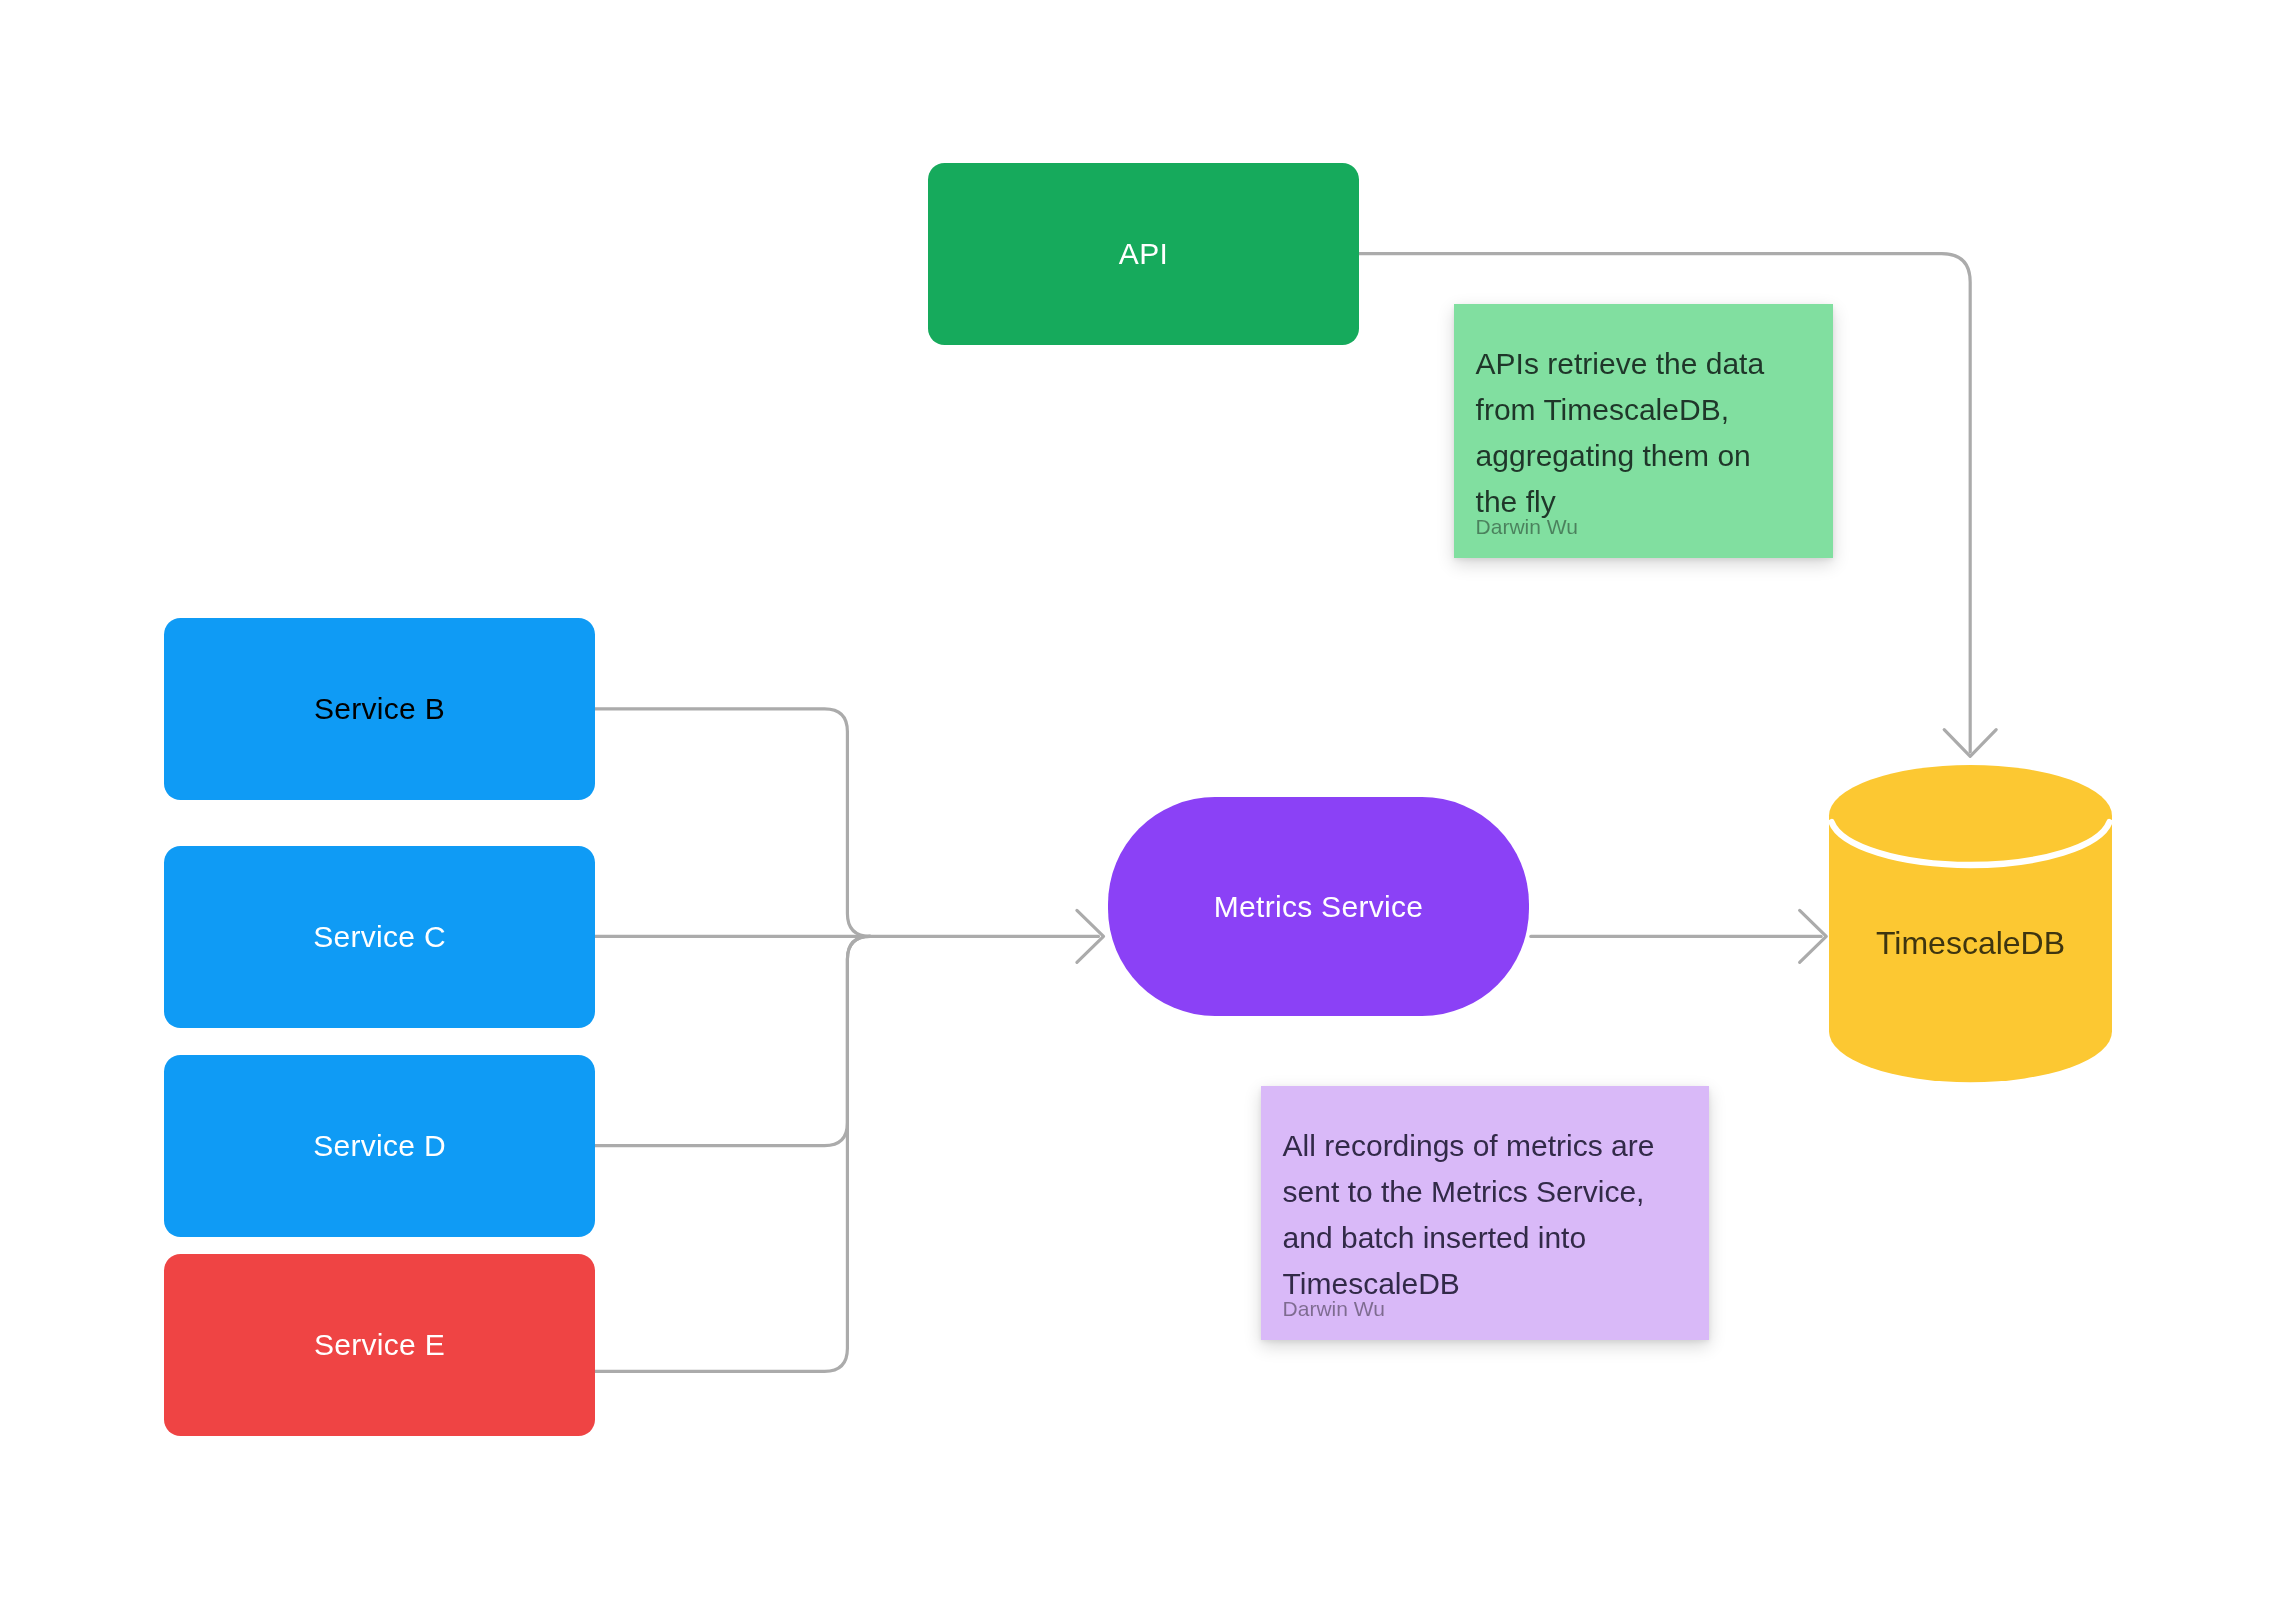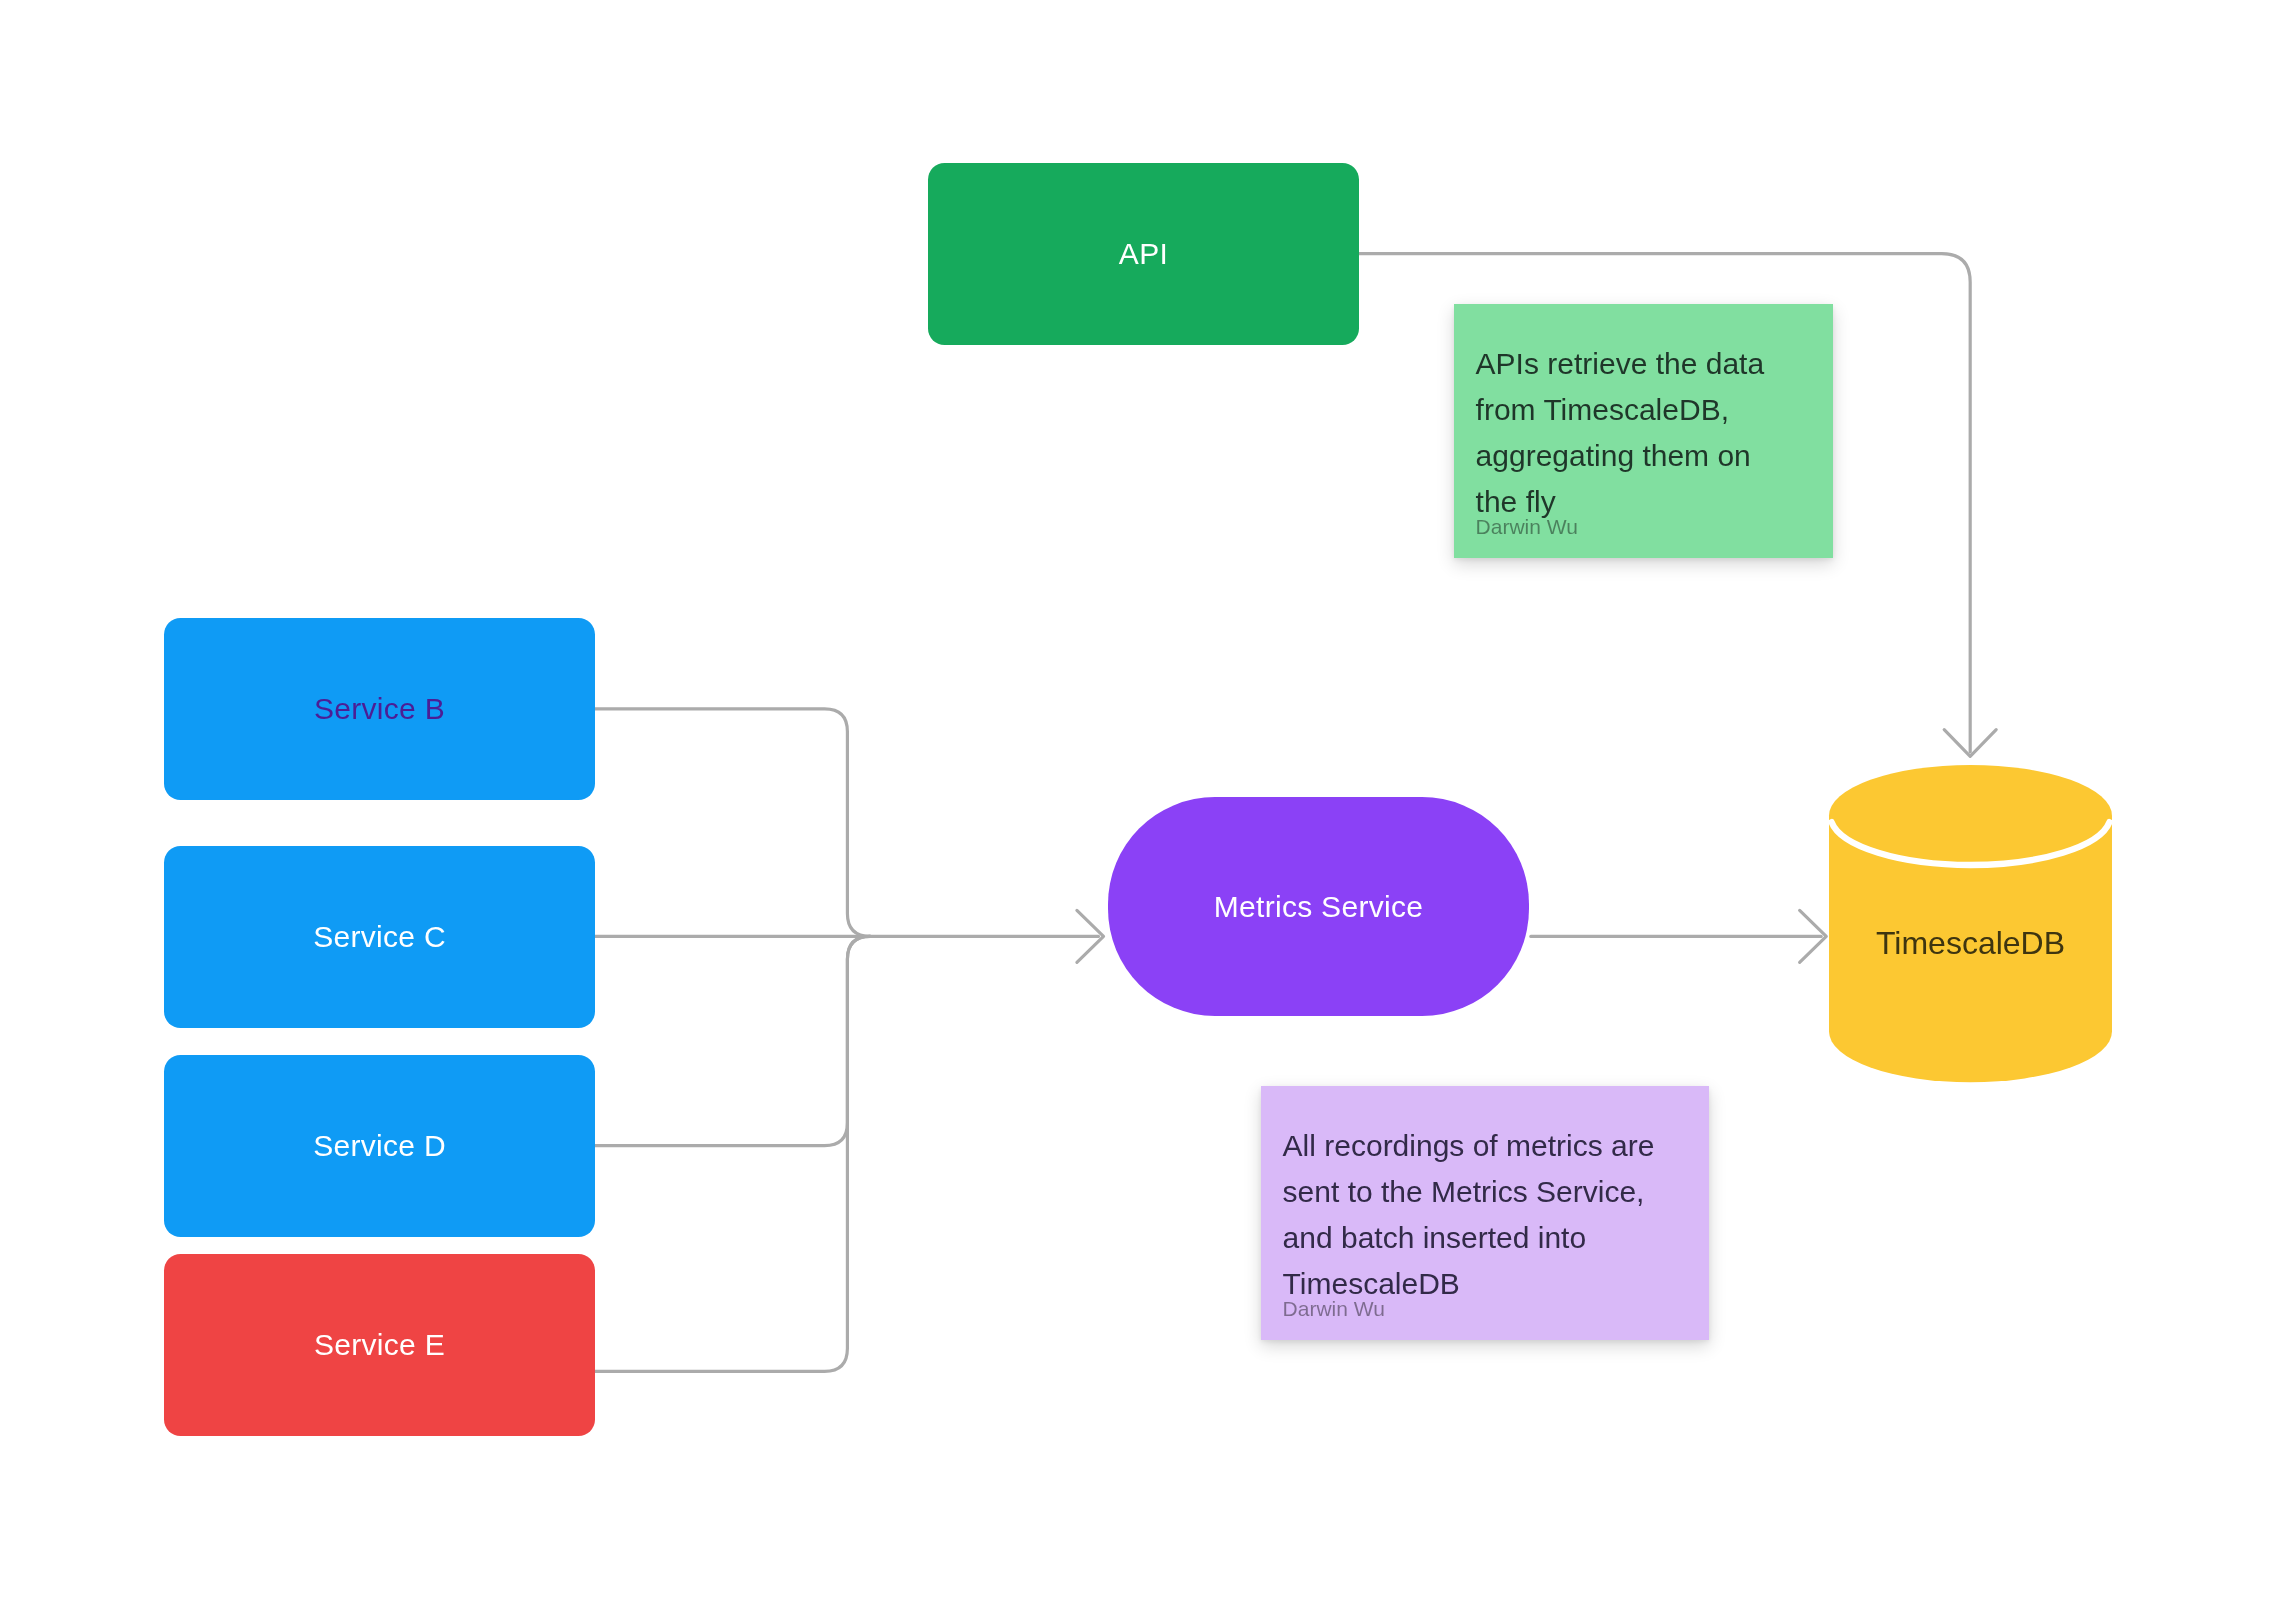--- a/index.html
+++ b/index.html
@@ -59,21 +59,21 @@
     <g stroke="#ABABAB">
       <path d="M2143,400 H3062 Q3107,400 3107,445 V1186"></path>
       <path d="M3066,1151 L3107,1193 L3148,1151"></path>
     </g>
   </svg>
 
   <div class="node rectnode" style="left: 928px; top: 163px; background: rgb(22, 170, 92); color: rgb(255, 255, 255);">
     <div class="label">API</div>
   </div>
 
-  <div class="node rectnode" style="left: 164px; top: 618px; background: rgb(15, 155, 245); color: #4c1d95;">
+  <div class="node rectnode" style="left: 164px; top: 618px; background: rgb(15, 155, 245); color: #000000;">
     <div class="label">Service B</div>
   </div>
   <div class="node rectnode" style="left: 164px; top: 846px; background: rgb(15, 155, 245); color: rgb(255, 255, 255);">
     <div class="label">Service C</div>
   </div>
   <div class="node rectnode" style="left: 164px; top: 1055px; background: rgb(15, 155, 245); color: rgb(255, 255, 255);">
     <div class="label">Service D</div>
   </div>
   <div class="node rectnode" style="left: 164px; top: 1254px; background: #ef4444; color: rgb(255, 255, 255);">
     <div class="label">Service E</div>

